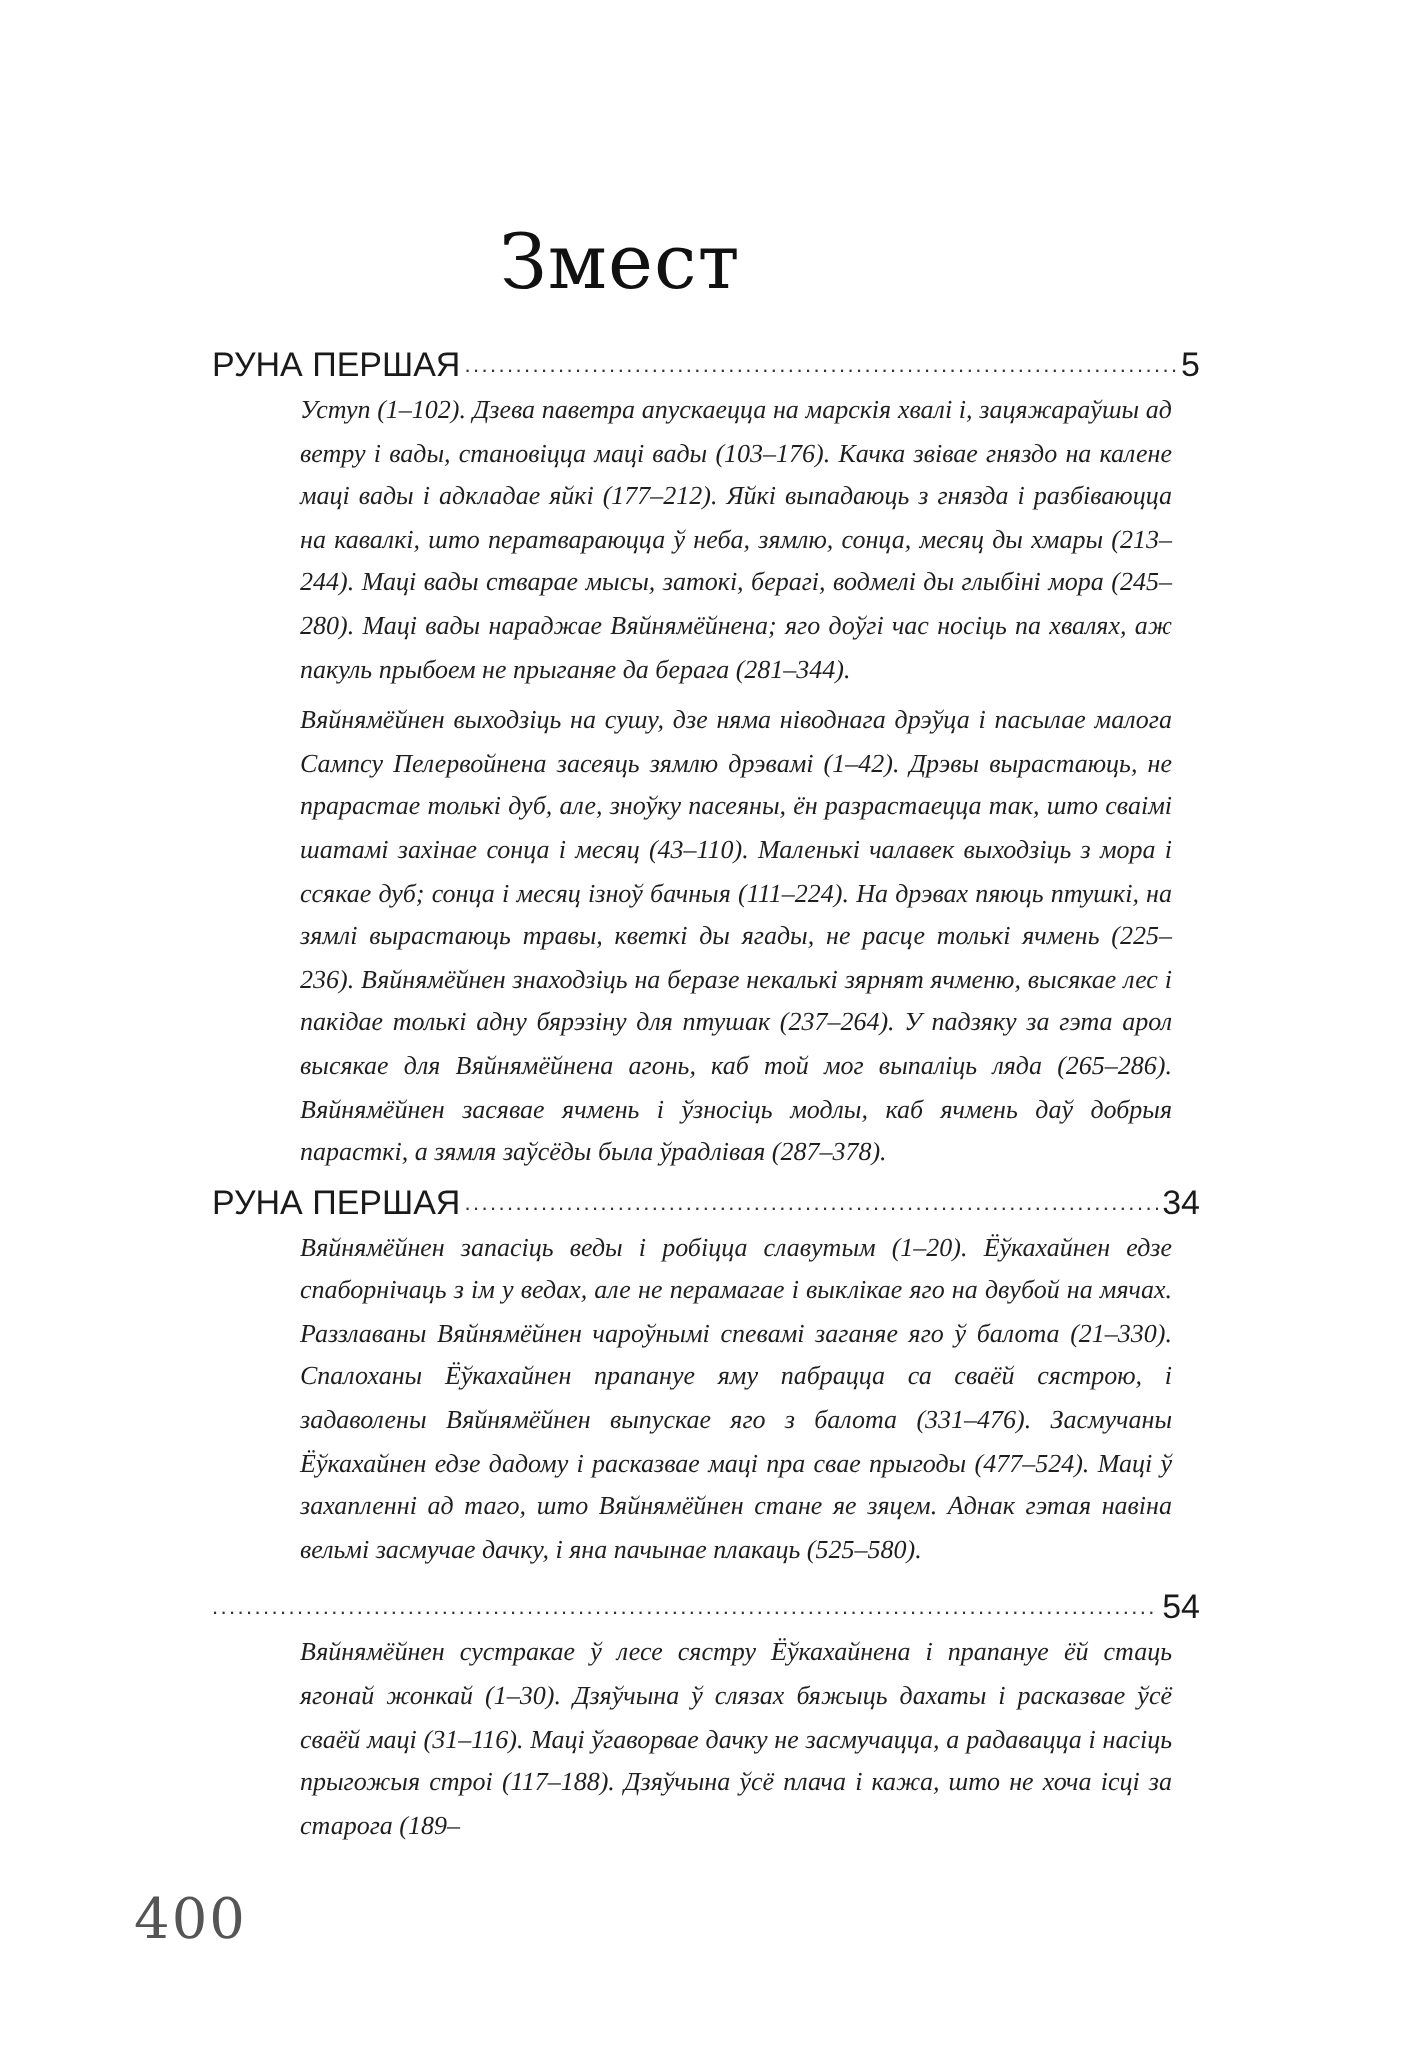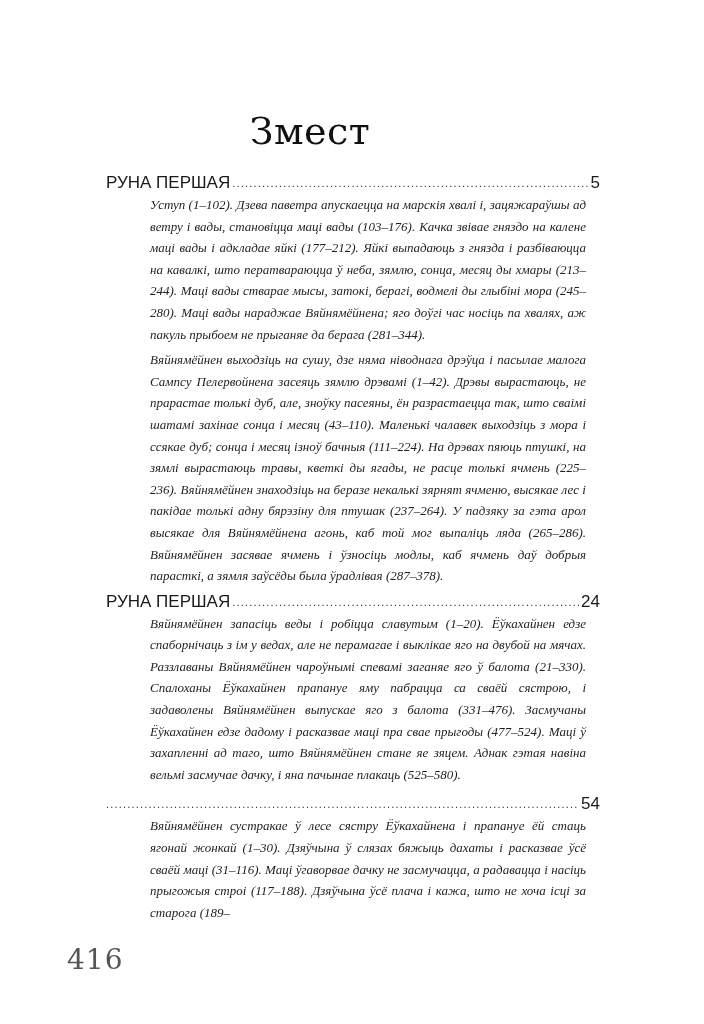--- a/index.html
+++ b/index.html
@@ -40,28 +40,28 @@
   </div>
 
   <div class="entry" style="margin-bottom:4px;">
     <div class="desc">Вяйнямёйнен выходзіць на сушу, дзе няма ніводнага дрэўца і пасылае малога Сампсу Пелервойнена засеяць зямлю дрэвамі (1–42). Дрэвы вырастаюць, не прарастае толькі дуб, але, зноўку пасеяны, ён разрастаецца так, што сваімі шатамі захінае сонца і месяц (43–110). Маленькі чалавек выходзіць з мора і ссякае дуб; сонца і месяц ізноў бачныя (111–224). На дрэвах пяюць птушкі, на зямлі вырастаюць травы, кветкі ды ягады, не расце толькі ячмень (225–236). Вяйнямёйнен знаходзіць на беразе некалькі зярнят ячменю, высякае лес і пакідае толькі адну бярэзіну для птушак (237–264). У падзяку за гэта арол высякае для Вяйнямёйнена агонь, каб той мог выпаліць ляда (265–286). Вяйнямёйнен засявае ячмень і ўзносіць модлы, каб ячмень даў добрыя парасткі, а зямля заўсёды была ўрадлівая (287–378).</div>
   </div>
 
   <div class="entry" style="margin-bottom:8px;">
     <div class="head">
       <span class="label">РУНА ПЕРШАЯ</span>
       <span class="dots"></span>
-      <span class="page">24</span>
+      <span class="page">34</span>
     </div>
     <div class="desc">Вяйнямёйнен запасіць веды і робіцца славутым (1–20). Ёўкахайнен едзе спаборнічаць з ім у ведах, але не перамагае і выклікае яго на двубой на мячах. Раззлаваны Вяйнямёйнен чароўнымі спевамі заганяе яго ў балота (21–330). Спалоханы Ёўкахайнен прапануе яму пабрацца са сваёй сястрою, і задаволены Вяйнямёйнен выпускае яго з балота (331–476). Засмучаны Ёўкахайнен едзе дадому і расказвае маці пра свае прыгоды (477–524). Маці ў захапленні ад таго, што Вяйнямёйнен стане яе зяцем. Аднак гэтая навіна вельмі засмучае дачку, і яна пачынае плакаць (525–580).</div>
   </div>
 
   <div class="entry">
     <div class="head">
       <span class="dots"></span>
       <span class="page">54</span>
     </div>
     <div class="desc">Вяйнямёйнен сустракае ў лесе сястру Ёўкахайнена і прапануе ёй стаць ягонай жонкай (1–30). Дзяўчына ў слязах бяжыць дахаты і расказвае ўсё сваёй маці (31–116). Маці ўгаворвае дачку не засмучацца, а радавацца і насіць прыгожыя строі (117–188). Дзяўчына ўсё плача і кажа, што не хоча ісці за старога (189–</div>
   </div>
 
 </div>
 
-<div class="folio">416</div>
+<div class="folio">400</div>
 
 </body></html>

